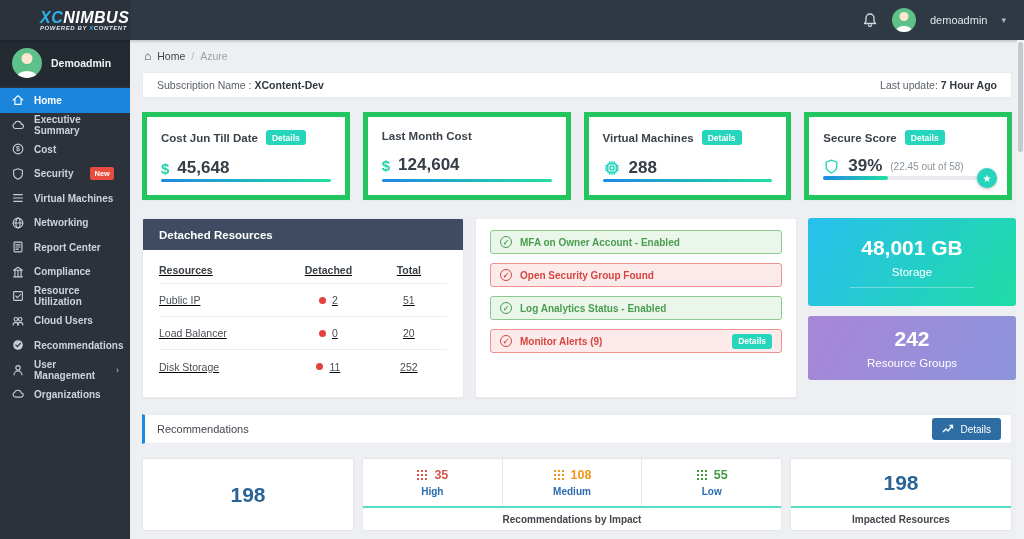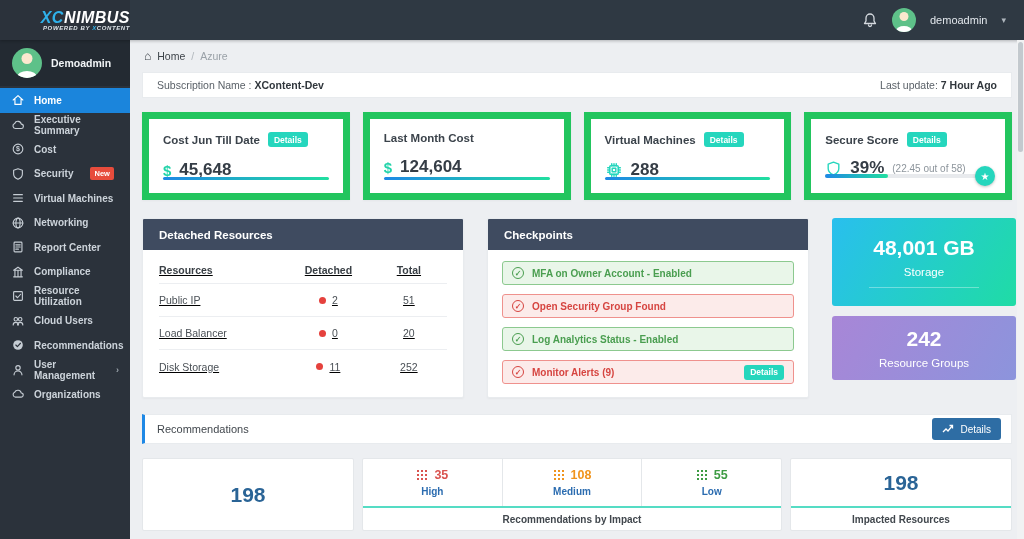--- a/index.html
+++ b/index.html
@@ -4,21 +4,21 @@
 <style>
   * { margin:0; padding:0; box-sizing:border-box; }
   html,body { width:1024px; height:539px; overflow:hidden; background:#edeff2;
               font-family:"Liberation Sans", sans-serif; }
   .app { position:relative; width:1024px; height:539px; }
 
   
   .navbar { position:absolute; top:0; left:0; right:0; height:40px; background:#2f3943;
             display:flex; align-items:center; z-index:5; box-shadow:0 1px 3px rgba(0,0,0,.25); }
   .logo-box { width:130px; height:40px; background:#2b323b; display:flex; flex-direction:column;
-              align-items:flex-end; justify-content:center; }
+              align-items:flex-start; justify-content:center;padding-left:40px; }
   .logo-line { font-style:italic; font-weight:bold; font-size:16px; letter-spacing:.5px; line-height:15px; }
   .logo-x { color:#2fb1ea; } .logo-rest { color:#ffffff; }
   .tagline { font-style:italic; font-weight:bold; font-size:6px; color:#dfe5ea; letter-spacing:.6px; }
   .tagline .logo-x { font-size:6px; }
   .nav-right { margin-left:auto; display:flex; align-items:center; gap:14px; padding-right:18px; }
   .bell { width:16px; height:16px; }
   .avatar { border-radius:50%; background:#5ec189; position:relative; overflow:hidden; }
   .avatar .head { position:absolute; left:50%; transform:translateX(-50%); background:#fce8cf; border-radius:50%; }
   .avatar .body { position:absolute; left:50%; transform:translateX(-50%); background:#ffffff;
                   border-radius:50% 50% 0 0; }
@@ -51,39 +51,39 @@
   .crumb-home-ic { font-size:12px; color:#3e444a; line-height:10px; }
   .crumb-sep { color:#b0b6bc; } .crumb-current { color:#9aa1a8; }
 
   .sub-bar { margin:4px 12px 0 12px; background:#fff; height:26px; display:flex; align-items:center;
              justify-content:space-between; padding:0 14px; font-size:10.5px; color:#5a6168;
              border:1px solid #e8ebee; }
   .sub-bar b { color:#30363c; }
 
   .stats-row { margin:14px 12px 0 12px; display:grid; grid-template-columns:1fr 1fr 1fr 1fr; gap:13px; }
   .stat-card { position:relative; background:#fff; height:88px; padding:13px 14px;
-               border:7px solid #22c55e; box-shadow:0 1px 2px rgba(0,0,0,.04); }
+               border:5px solid #22c55e; box-shadow:0 1px 2px rgba(0,0,0,.04); }
   .stat-title-row { display:flex; align-items:center; gap:8px; }
   .stat-title { font-size:11.5px; font-weight:bold; color:#3b434b; }
   .badge-teal { background:#25d6bd; color:#fff; font-size:8.5px; font-weight:bold;
                 border-radius:3px; padding:2.5px 6px; cursor:pointer; }
   .stat-value-row { display:flex; align-items:center; gap:8px; margin-top:13px; }
   .cur { color:#21d3a9; font-size:15px; font-weight:bold; }
   .stat-value { color:#353d46; font-size:17px; font-weight:bold; }
   .stat-underline { position:absolute; left:14px; right:14px; bottom:13px; height:3px; border-radius:2px;
                     background:linear-gradient(90deg,#1e88e5,#21dfa0); }
   .score-detail { color:#8d959c; font-size:10px; }
   .progress-wrap { position:absolute; left:14px; right:18px; bottom:15px; height:4px;
                    background:#e8eaed; border-radius:2px; }
   .progress-fill { height:4px; width:39%; border-radius:2px; background:linear-gradient(90deg,#1e88e5,#21dfa0); }
   .star-circle { position:absolute; right:-8px; top:-8px; width:20px; height:20px; border-radius:50%;
                  background:#25d6bd; color:#fff; font-size:10px; display:flex; align-items:center;
                  justify-content:center; box-shadow:0 1px 3px rgba(0,0,0,.25); cursor:pointer; }
 
-  .mid-row { margin:18px 8px 0 12px; display:grid; grid-template-columns:322px 322px 1fr; gap:23px; }
+  .mid-row { margin:18px 8px 0 12px; display:grid; grid-template-columns:322px 322px 1fr; gap:11px; }
   .panel { background:#fff; border:1px solid #e8ebee; box-shadow:0 1px 2px rgba(0,0,0,.04);
            height:180px; border-radius:2px; overflow:hidden; }
   .panel-header { background:#3f4b60; color:#fff; font-size:11.5px; font-weight:bold;
                   height:31px; display:flex; align-items:center; padding:0 16px; }
 
   .table { padding:6px 16px 0 16px;text-decoration:underline; }
   .trow { display:flex; align-items:center; height:33px; border-bottom:1px solid #eceef1;
           font-size:10.5px; color:#4a5056; }
   .trow.head { color:#3a4046; font-weight:bold; height:28px; }
   .trow:last-child { border-bottom:none; }
@@ -373,21 +373,20 @@
             <span class="tc2">
                 <span class="dot-red"></span>
                 <span>11</span>
               </span>
             <span class="tc3">252</span>
           </div>
         </div>
       </div>
 
       <div class="panel">
-        <div class="panel-header">Checkpoints</div>
         <div class="chk-body">
           <div class="chk-row chk-ok">
             <span class="chk-ic">✓</span>
             <span>MFA on Owner Account - Enabled</span>
           </div>
           <div class="chk-row chk-bad">
             <span class="chk-ic">✓</span>
             <span>Open Security Group Found</span>
           </div>
           <div class="chk-row chk-ok">

